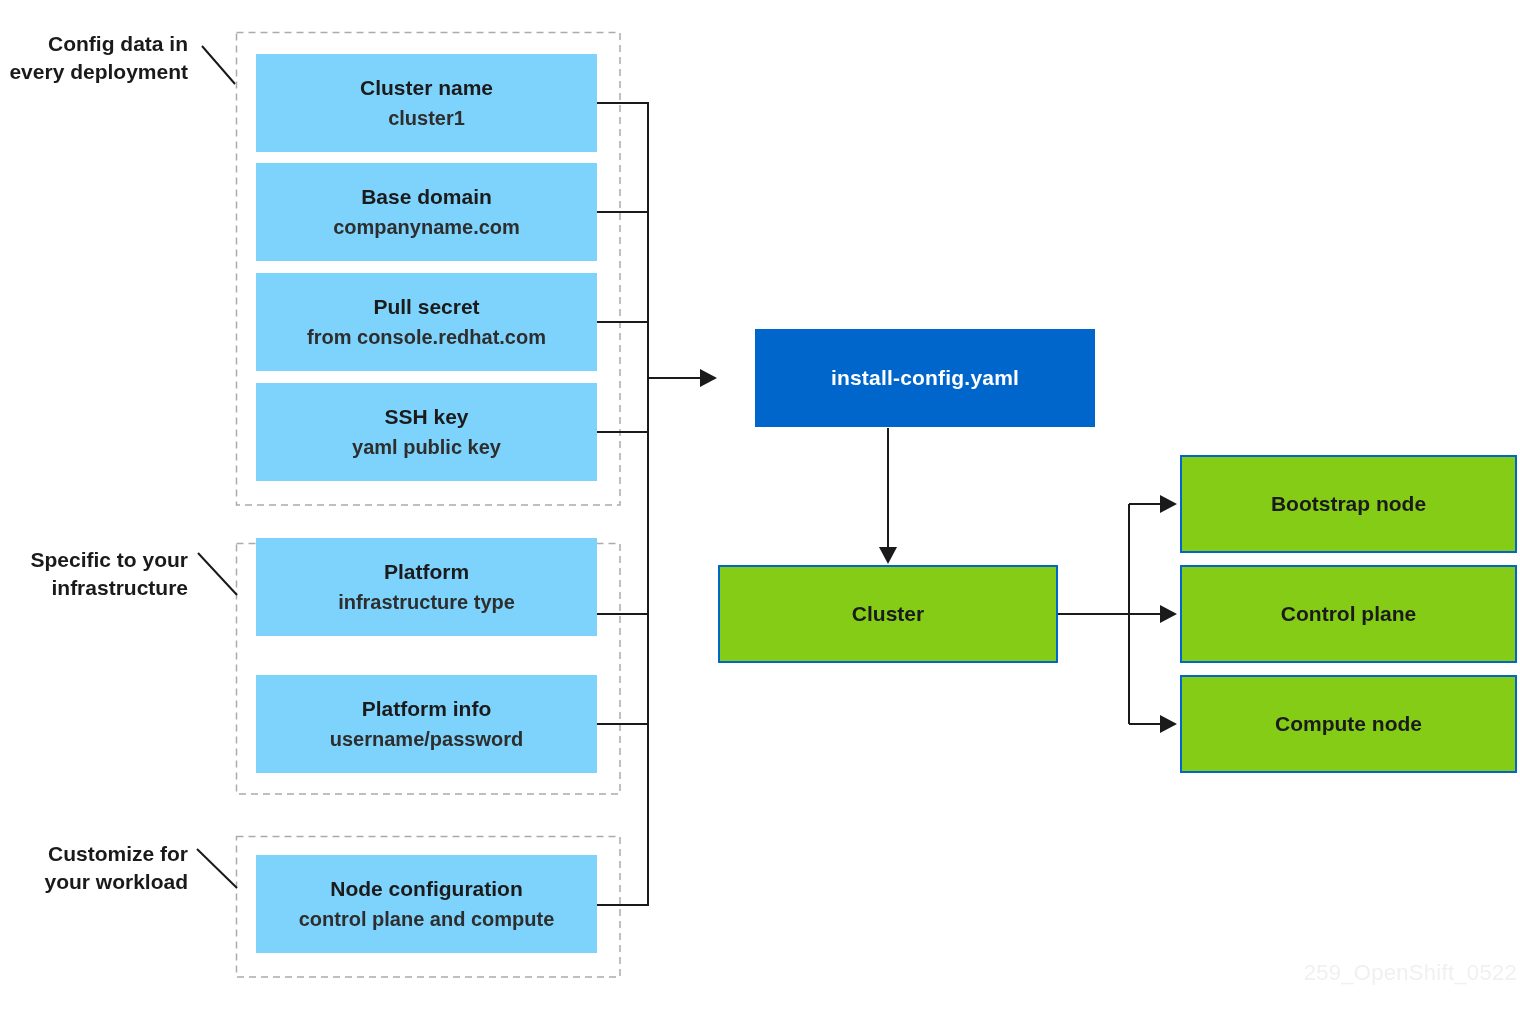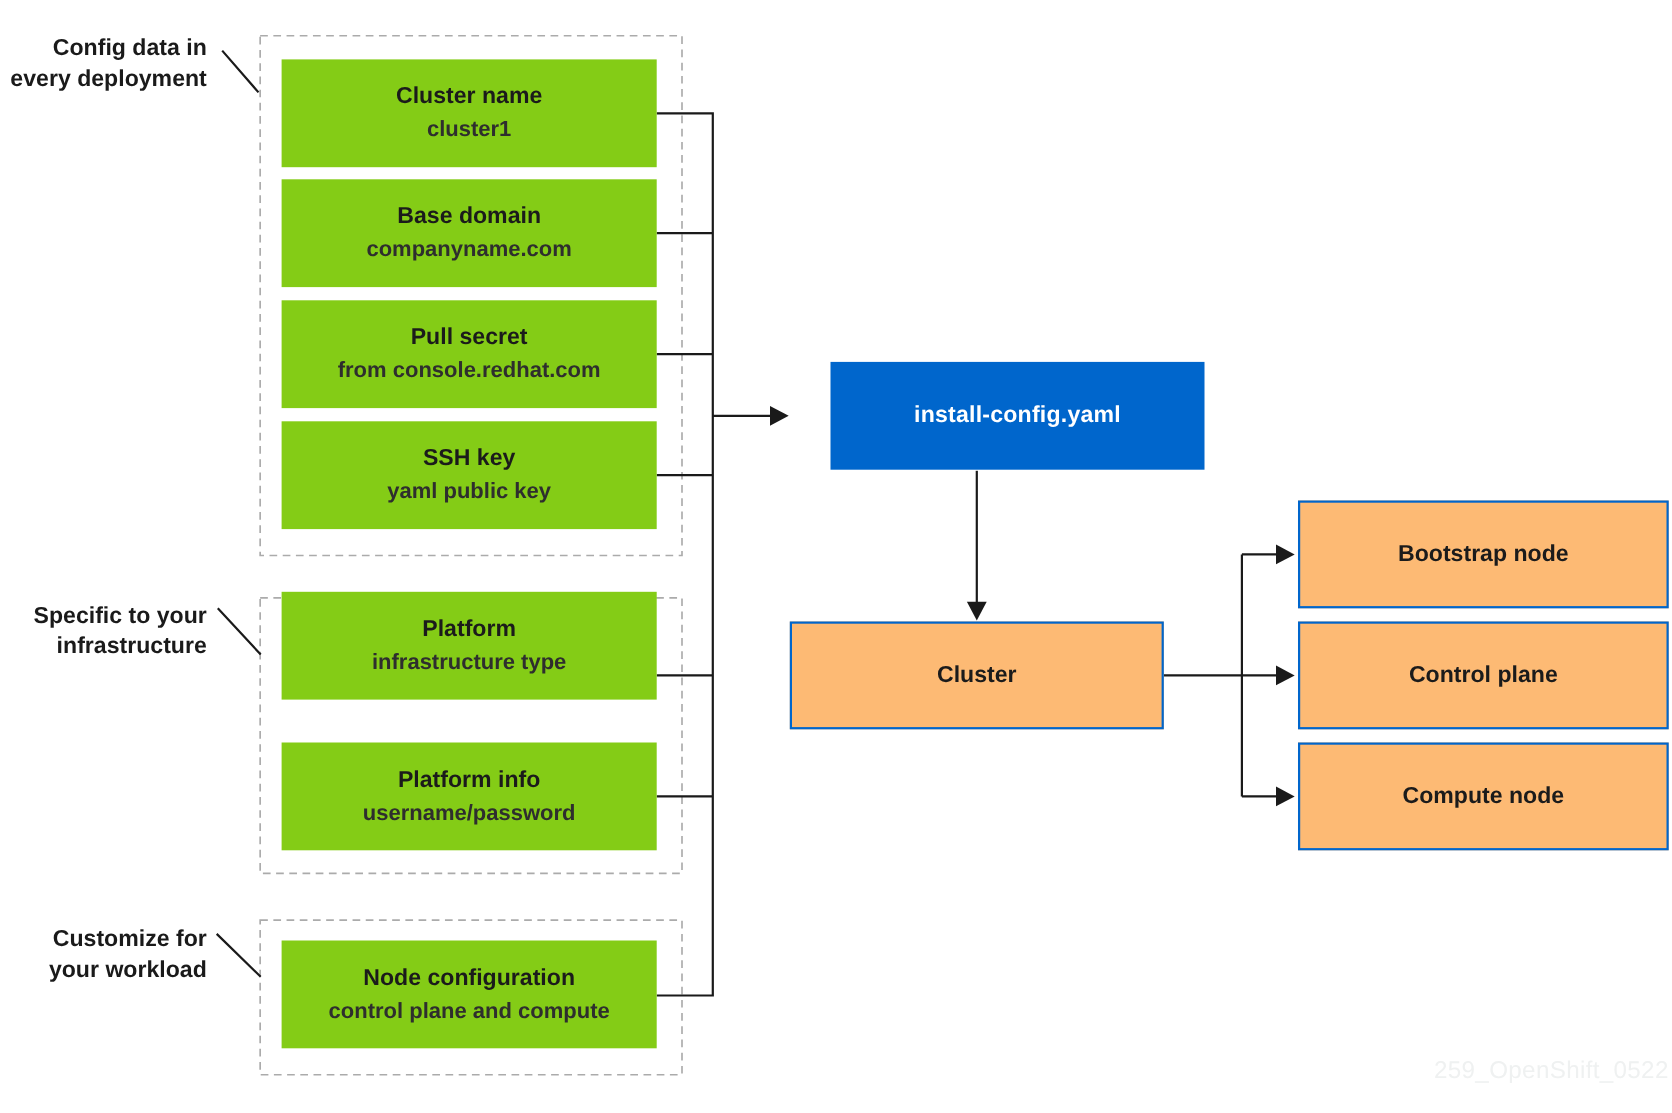--- a/index.html
+++ b/index.html
@@ -19,36 +19,36 @@
   .side-label{
     position:absolute;left:0;width:188px;
     text-align:right;
     font-size:21px;line-height:28px;font-weight:bold;
     color:#1a1a1a;white-space:nowrap;
   }
   .side-label .lbl-line{display:block;}
 
   .item{
     position:absolute;left:256px;width:341px;height:98px;
-    background:#84cc16;
+    background:#7dd3fc;
     display:flex;flex-direction:column;align-items:center;justify-content:center;
     gap:6px;text-align:center;
   }
   .item-title{font-size:21px;font-weight:bold;color:#1b1b1b;line-height:24px;}
   .item-sub{font-size:20px;font-weight:bold;color:#2e2e2e;line-height:24px;}
 
   .accent-box{
     position:absolute;left:718px;width:340px;height:98px;
     background:#0066cc;color:#ffffff;
     display:flex;align-items:center;justify-content:center;
     font-size:21px;font-weight:600;letter-spacing:.2px;margin-left:37px;
   }
   .outline-box{
     position:absolute;
-    background:#fdba74;border:2px solid #0066cc;box-sizing:border-box;
+    background:#84cc16;border:2px solid #0066cc;box-sizing:border-box;
     display:flex;align-items:center;justify-content:center;
     font-size:21px;font-weight:600;color:#1b1b1b;
   }
   .ignition-box{left:718px;top:565px;width:340px;height:98px;}
   .node-box{left:1180px;width:337px;height:98px;}
 
   .watermark{
     position:absolute;right:3px;top:960px;
     font-size:22px;letter-spacing:.3px;
     color:#eff1f1;font-weight:normal;

